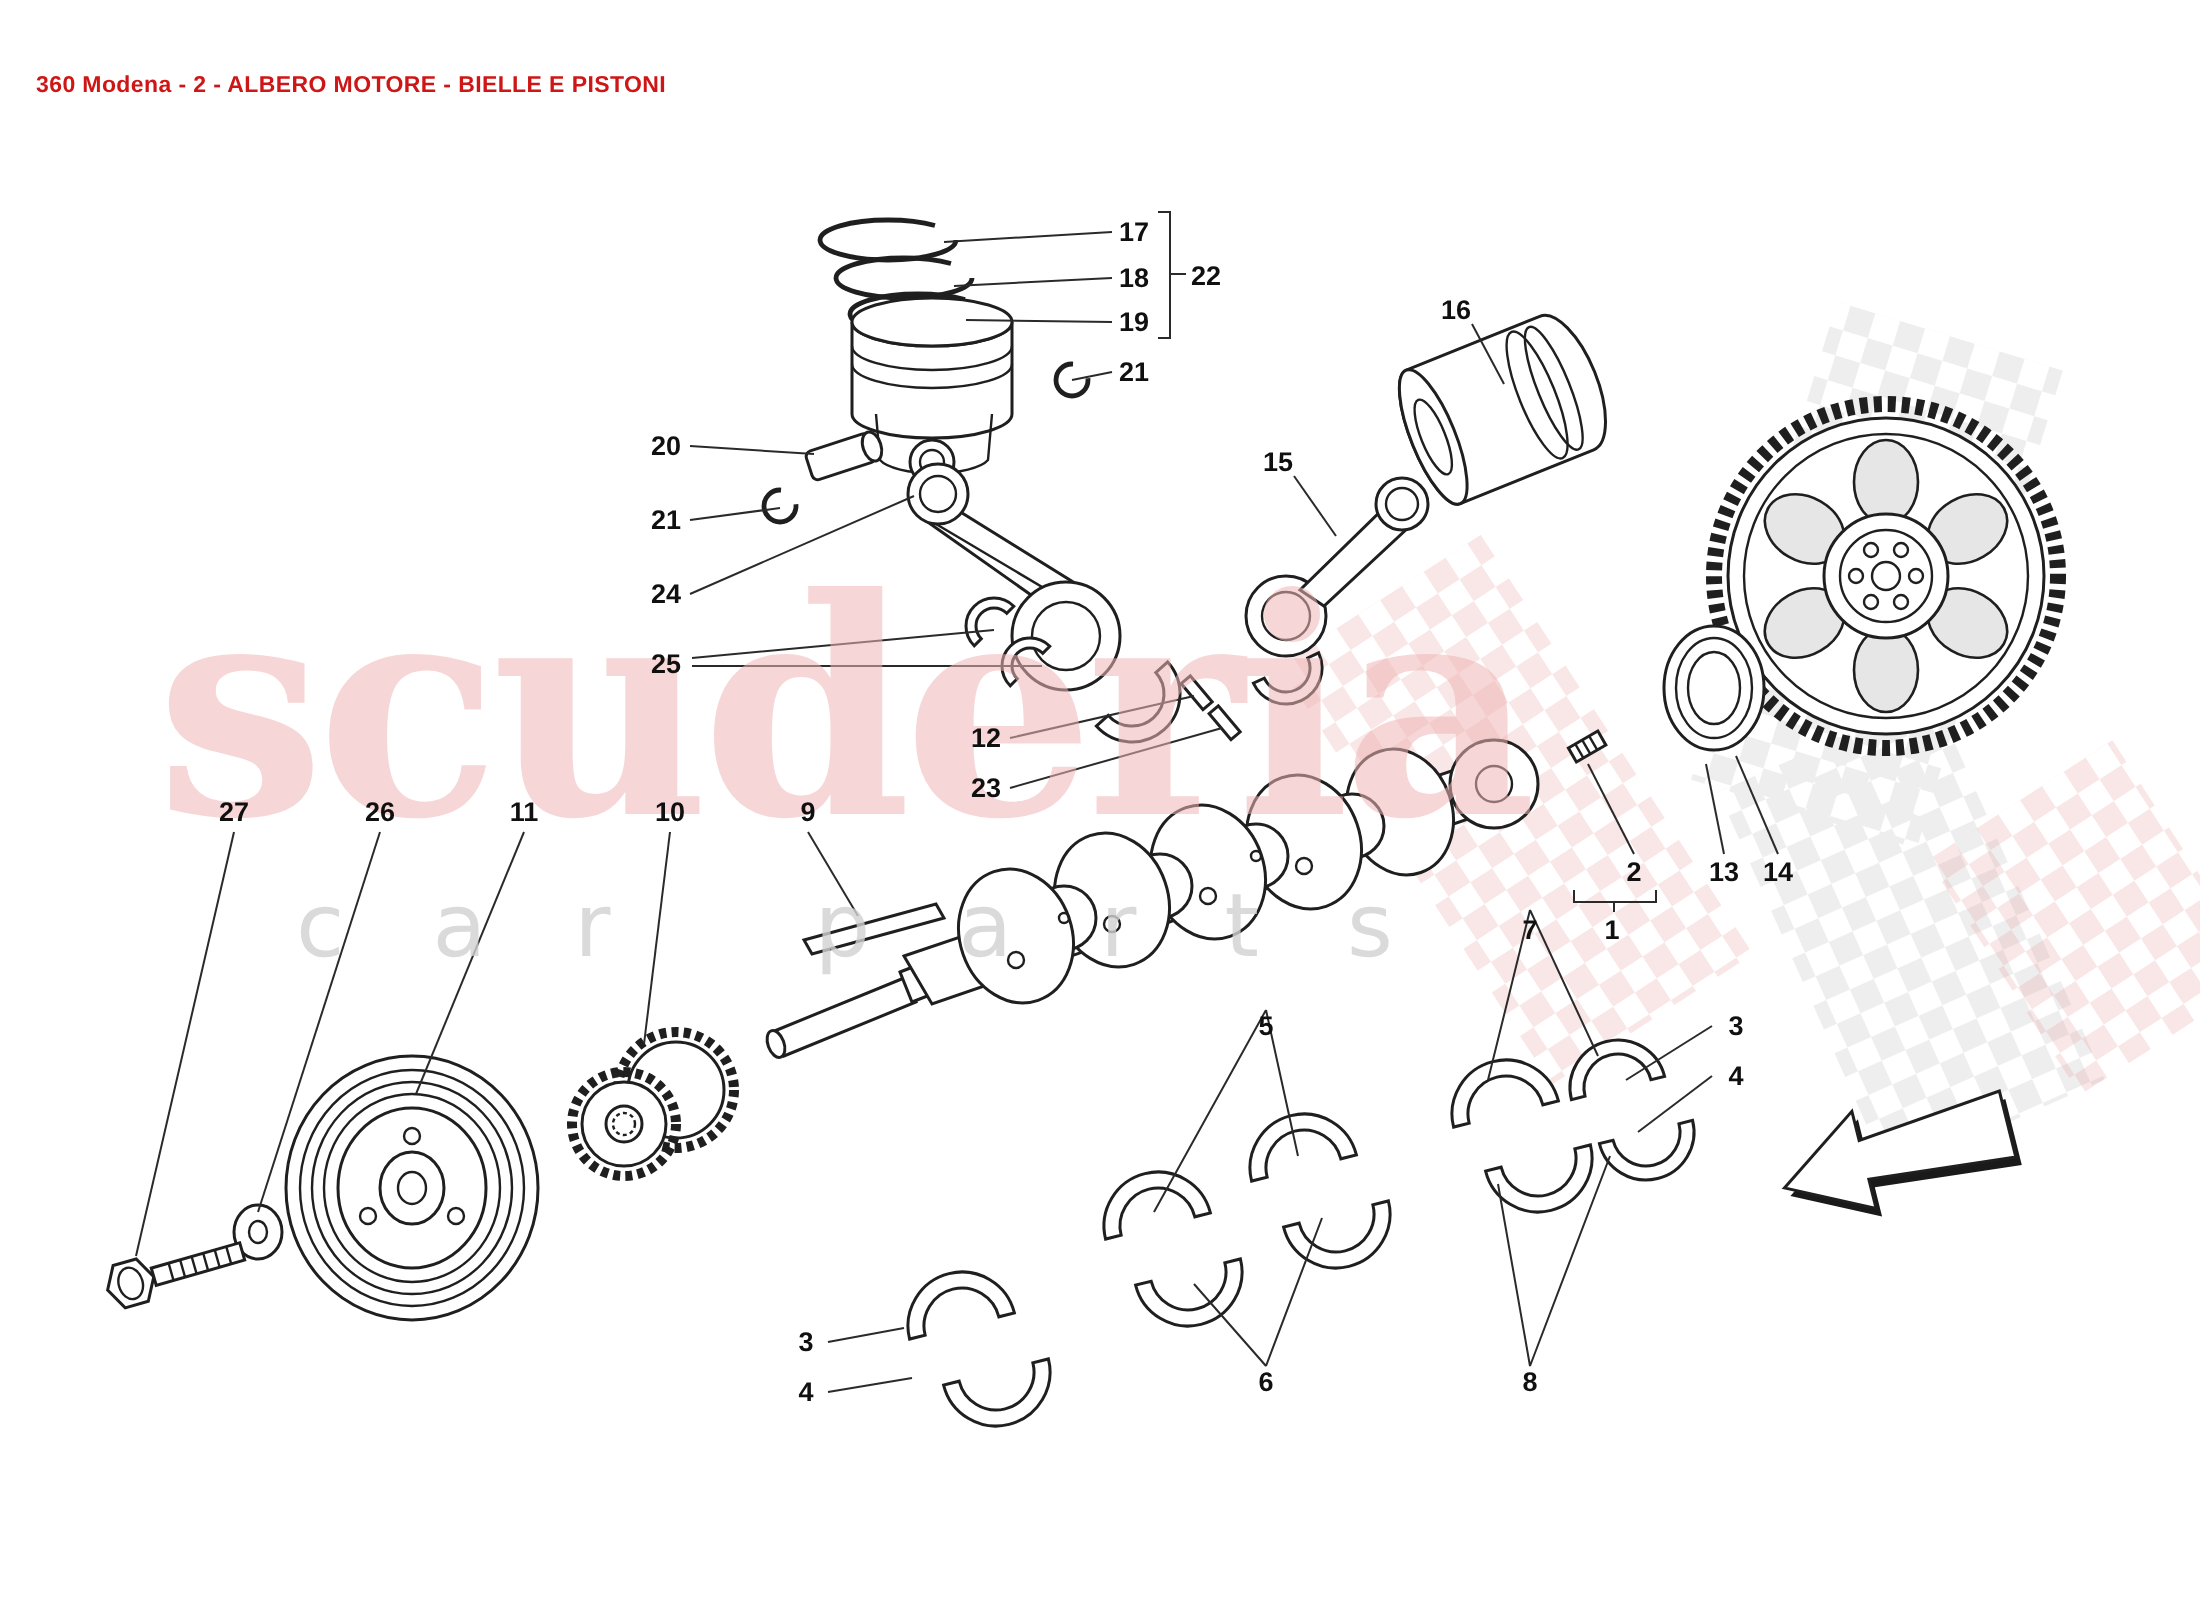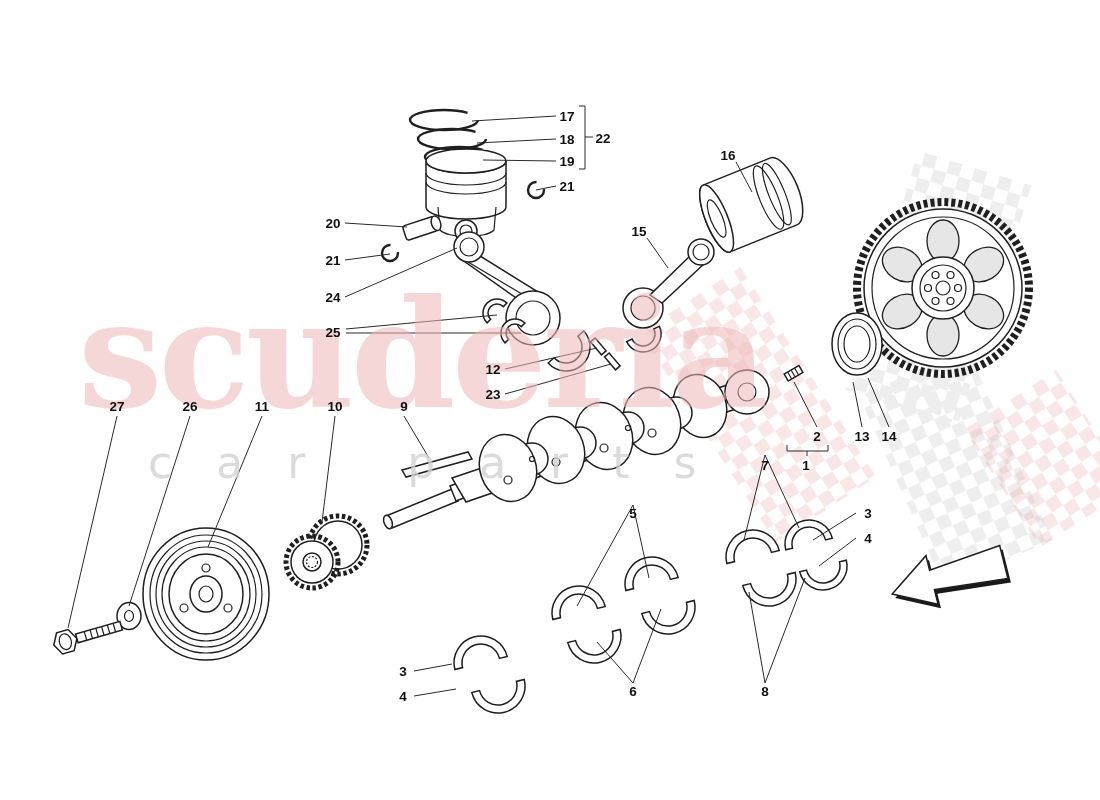--- a/index.html
+++ b/index.html
@@ -14,20 +14,21 @@
   .leader{stroke:#2a2a2a;stroke-width:1;fill:none;}
   .part-label{font:bold 13.5px "Liberation Sans",sans-serif;fill:#101010;text-anchor:middle;}
   .wm-main{font-family:"DejaVu Serif",serif;font-weight:bold;font-size:150px;opacity:.55;letter-spacing:-4px;}
   .wm-sub{font-family:"DejaVu Sans",sans-serif;font-size:44px;opacity:.8;letter-spacing:44px;}
 </style>
 </head>
 <body>
 
 <div class="stage">
 
+  <div class="page-title">360 Modena - 2 - ALBERO MOTORE - BIELLE E PISTONI</div>
 
   <svg class="diagram" width="1100" height="800" viewBox="0 0 1100 800">
     <defs>
       <pattern id="chkg" width="26" height="26" patternUnits="userSpaceOnUse">
         <rect width="13" height="13" fill="#c9c9c9"></rect>
         <rect x="13" y="13" width="13" height="13" fill="#c9c9c9"></rect>
       </pattern>
       <pattern id="chkr" width="26" height="26" patternUnits="userSpaceOnUse">
         <rect width="13" height="13" fill="#eaa8a8"></rect>
         <rect x="13" y="13" width="13" height="13" fill="#eaa8a8"></rect>

